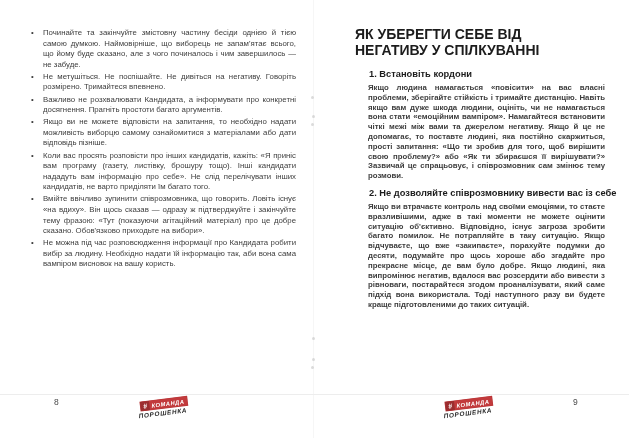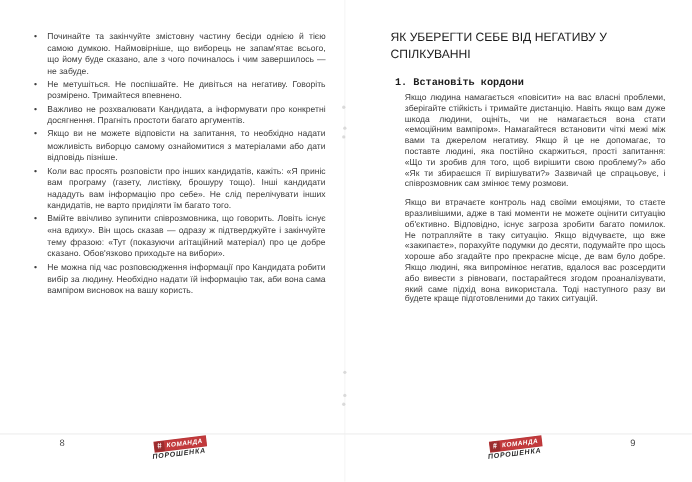--- a/index.html
+++ b/index.html
@@ -18,31 +18,31 @@
   ul.bullets li{
     display:flex;align-items:flex-start;
     font-size:7.8px;line-height:10.6px;color:#3d3d3d;
     margin-bottom:1.5px;
   }
   ul.bullets .mark{flex:none;width:12px;font-size:7.8px;color:#3d3d3d;}
   ul.bullets .btxt{flex:1;text-align:justify;}
   
   .right-content{position:absolute;left:355px;top:27px;width:250px;}
   .page-title{
-    font-size:11px;font-weight:400;line-height:15.5px;color:#1c1c1c;
+    font-size:14px;font-weight:700;line-height:15.5px;color:#1c1c1c;
     width:240px;margin:0 0 11px 0;
   }
   .section{margin:0;}
   .section-heading{
     font-size:9.3px;font-weight:700;color:#1c1c1c;
-    margin:0 0 4px 4px;white-space:nowrap;font-family:Liberation Mono, monospace;
+    margin:0 0 4px 14px;white-space:nowrap;
   }
   .section-body{
     font-size:7.8px;line-height:9.8px;color:#3d3d3d;
-    text-align:justify;padding-left:13px;margin:0 0 7px 0;
+    text-align:justify;padding-left:13px;margin:0 0 7px 0;font-weight:bold;
   }
   
   .page-number{position:absolute;top:397px;font-size:8.5px;color:#4a4a4a;}
   .pn-left{left:54px;}
   .pn-right{left:573px;}
   .logo{position:absolute;top:402px;transform:rotate(-7deg);transform-origin:left center;}
   .logo-left{left:141px;}
   .logo-right{left:446px;}
   .logo-band{
     display:flex;align-items:center;height:9px;background:#c23a3c;
@@ -109,20 +109,21 @@
 
 <div class="right-content">
   <h1 class="page-title">ЯК УБЕРЕГТИ СЕБЕ ВІД НЕГАТИВУ У СПІЛКУВАННІ</h1>
 
   <div class="section">
     <div class="section-heading">1. Встановіть кордони</div>
     <div class="section-body">Якщо людина намагається «повісити» на вас власні проблеми, зберігайте стійкість і тримайте дистанцію. Навіть якщо вам дуже шкода людини, оцініть, чи не намагається вона стати «емоційним вампіром». Намагайтеся встановити чіткі межі між вами та джерелом негативу. Якщо й це не допомагає, то поставте людині, яка постійно скаржиться, прості запитання: «Що ти зробив для того, щоб вирішити свою проблему?» або «Як ти збираєшся її вирішувати?» Зазвичай це спрацьовує, і співрозмовник сам змінює тему розмови.</div>
   </div>
 
   <div class="section">
+    <div class="section-heading">2. Не дозволяйте співрозмовнику вивести вас із себе</div>
     <div class="section-body">Якщо ви втрачаєте контроль над своїми емоціями, то стаєте вразливішими, адже в такі моменти не можете оцінити ситуацію об'єктивно. Відповідно, існує загроза зробити багато помилок. Не потрапляйте в таку ситуацію. Якщо відчуваєте, що вже «закипаєте», порахуйте подумки до десяти, подумайте про щось хороше або згадайте про прекрасне місце, де вам було добре. Якщо людині, яка випромінює негатив, вдалося вас розсердити або вивести з рівноваги, постарайтеся згодом проаналізувати, який саме підхід вона використала. Тоді наступного разу ви будете краще підготовленими до таких ситуацій.</div>
   </div>
 </div>
 
 <div class="page-number pn-left">8</div>
 <div class="page-number pn-right">9</div>
 
 <div class="logo logo-left">
   <div class="logo-band">
     <span class="logo-hash">#</span>

